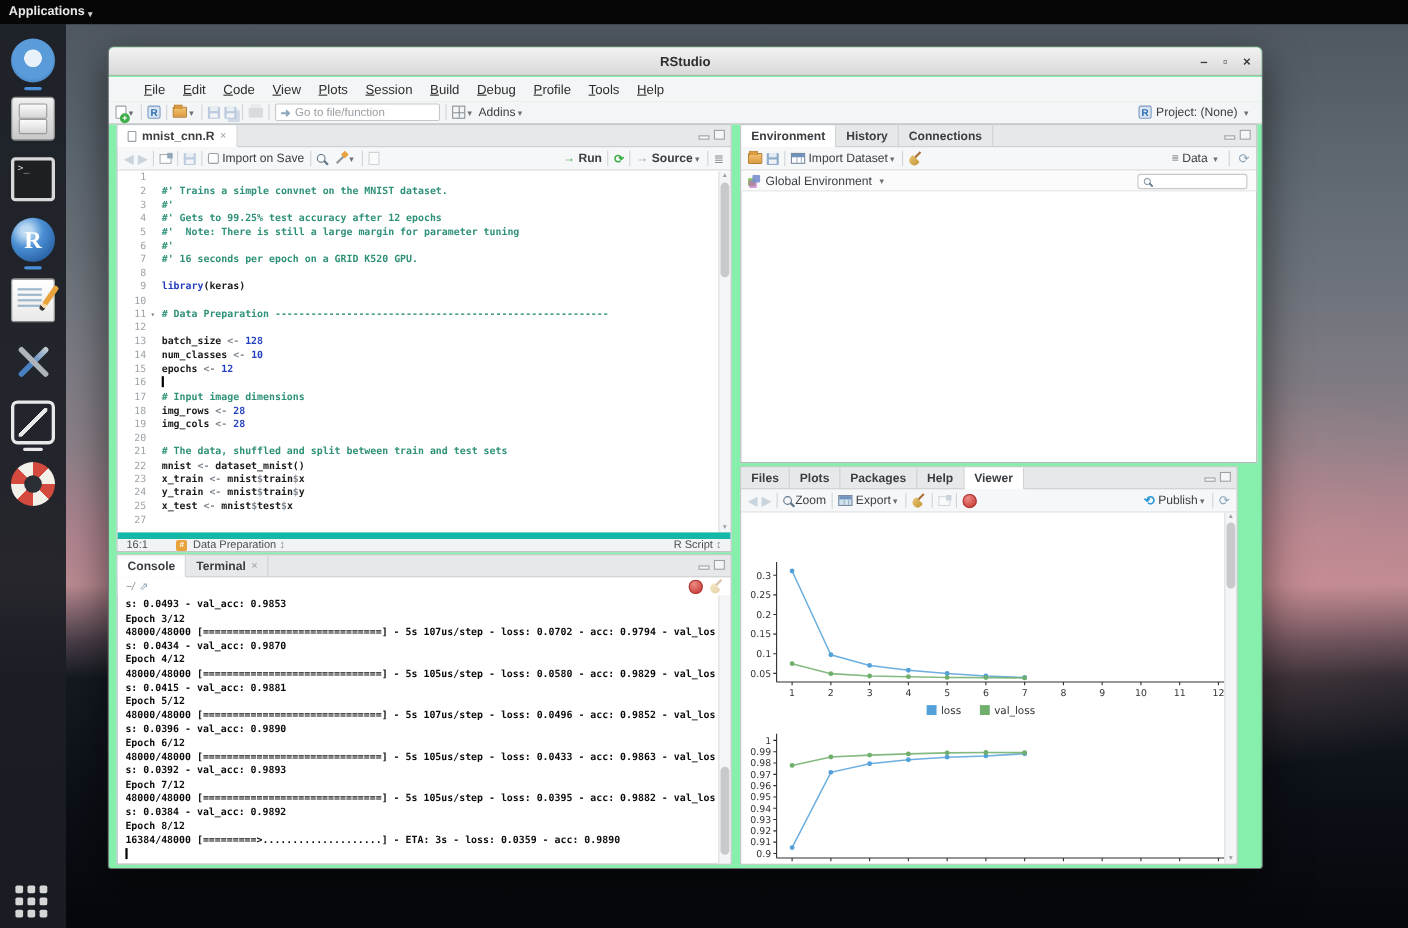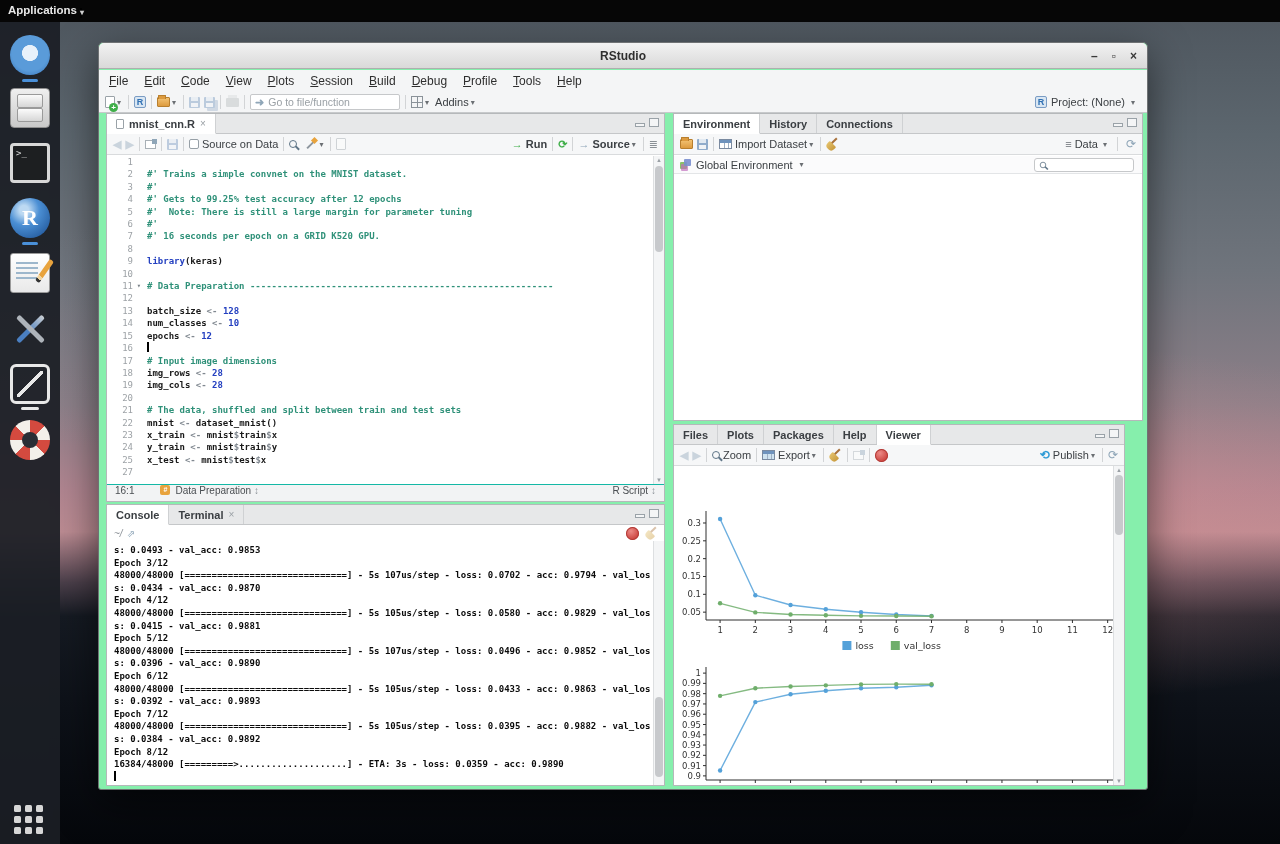--- a/index.html
+++ b/index.html
@@ -38,21 +38,21 @@
   .ic-help { border-radius:50%; background:conic-gradient(#d44a3f 0 45deg,#f3f0ea 45deg 90deg,#d44a3f 90deg 135deg,#f3f0ea 135deg 180deg,#d44a3f 180deg 225deg,#f3f0ea 225deg 270deg,#d44a3f 270deg 315deg,#f3f0ea 315deg 360deg); }
   .ic-help:before { content:""; position:absolute; left:12px; top:12px; width:16px; height:16px; border-radius:50%; background:#2a2e35; }
   .app-grid { position:absolute; left:14px; top:783px; width:32px; height:32px; display:grid; grid-template-columns:repeat(3,7px); grid-template-rows:repeat(3,7px); gap:4px; cursor:pointer; }
   .app-grid i { background:#d6d6d6; border-radius:1.5px; }
   
   .win { position:absolute; left:98px; top:42px; width:1050px; height:748px; background:#86efac; border:1px solid #6f7274; border-radius:5px 5px 3px 3px; box-shadow:0 14px 40px rgba(0,0,0,.55); z-index:30; }
   .titlebar { position:absolute; left:0; top:0; right:0; height:26px; background:linear-gradient(#f2f2f2,#d9d9d9); border-bottom:1px solid #aeaeae; border-radius:5px 5px 0 0; }
   .titlebar .title { position:absolute; left:0; right:0; top:6px; text-align:center; font-size:12px; font-weight:bold; color:#2f2f2f; }
   .winbtns { position:absolute; right:10px; top:4px; display:flex; gap:14px; color:#3a3a3a; font-size:12px; font-weight:bold; }
   .winbtns span { cursor:pointer; line-height:18px; }
-  .menubar { position:absolute; left:0; top:27px; right:0; height:22px; background:#f4f5f6; display:flex; align-items:center; padding-left:2px; }
+  .menubar { position:absolute; left:0; top:27px; right:0; height:22px; background:#f4f5f6; display:flex; align-items:center; padding-left:24px; }
   .menu-item { font-size:12px; color:#2e2e2e; padding:0 8px; cursor:pointer; }
   .menu-item .u { text-decoration:underline; }
   .maintb { position:absolute; left:0; top:49px; right:0; height:21px; background:#f4f5f6; border-bottom:1px solid #c7c9cb; display:flex; align-items:center; padding:0 6px; font-size:11px; color:#444; }
   .sep { width:1px; height:14px; background:#d2d4d6; margin:0 5px; }
   .tbsp { width:4px; }
   .caret-s { font-size:8px; color:#6b6f73; margin:0 2px; }
   .goto-box { display:flex; align-items:center; width:150px; height:16px; background:#fff; border:1px solid #c6c8ca; border-radius:2px; padding:0 4px; color:#9aa0a5; font-size:10.5px; gap:4px; }
   .addins { font-weight:normal; color:#3c4044; }
   .proj { position:absolute; right:10px; display:flex; align-items:center; gap:4px; font-size:11px; color:#3c4044; cursor:pointer; }
   
@@ -98,21 +98,21 @@
   .pane { position:absolute; background:#fff; border:1px solid #b5b8ba; }
   .tabstrip { position:absolute; left:0; top:0; right:0; height:20px; background:#e7e8e9; border-bottom:1px solid #c5c7c9; display:flex; align-items:stretch; }
   .tab { display:flex; align-items:center; gap:5px; padding:0 9px; font-size:11px; font-weight:bold; color:#3a3e42; border-right:1px solid #cfd1d3; cursor:pointer; }
   .tab.active { background:#fff; margin-bottom:-1px; border-bottom:1px solid #fff; }
   .tab .x { color:#9aa0a5; font-weight:normal; font-size:10px; }
   .panebtns { position:absolute; right:5px; top:4px; display:flex; gap:4px; }
   .panebtns i { width:10px; height:9px; border:1px solid #9aa2a8; background:#f4f5f6; display:inline-block; cursor:pointer; }
   .panebtns i.min { height:4px; margin-top:5px; }
   .ptoolbar { position:absolute; left:0; right:0; height:21px; background:#f6f7f8; border-bottom:1px solid #d9dbdd; display:flex; align-items:center; padding:0 6px; font-size:11px; color:#3c4044; }
   .ptoolbar .lbl { margin-left:3px; }
-  .statusbar { position:absolute; left:0; right:0; bottom:0; height:17px; background:#f2f3f4; border-top:1px solid #14b8a6; display:flex; align-items:flex-start; font-size:10px; color:#4a4e52; padding:0 8px; }
+  .statusbar { position:absolute; left:0; right:0; bottom:0; height:17px; background:#f2f3f4; border-top:6px solid #14b8a6; display:flex; align-items:flex-end; font-size:10px; color:#4a4e52; padding:0 8px; }
   .updn { color:#8a9096; margin-left:3px; }
   
   .code-area { position:absolute; left:0; right:11px; top:42px; bottom:17px; overflow:hidden; font-family:"DejaVu Sans Mono",monospace; font-size:9px; font-weight:bold; line-height:12.4px; background:#fff; }
   .cl { display:flex; white-space:pre; }
   .cl .g { width:30px; text-align:right; padding-right:4px; color:#9da2a6; font-weight:normal; flex:none; position:relative; }
   .cl .g .fold { position:absolute; right:-4px; top:0; color:#7a8288; font-size:7px; }
   .cl .t2 { padding-left:10px; color:#1a1a1a; }
   .tok-c { color:#2f9179; } .tok-k { color:#2440c0; } .tok-n2 { color:#2440c0; } .tok-o { color:#808890; } .tok-t { color:#1a1a1a; }
   .caret { display:inline-block; width:1.5px; height:10px; background:#000; vertical-align:-1px; }
   .vscroll { position:absolute; right:0; width:11px; background:#f4f5f6; border-left:1px solid #dddfe1; }
@@ -235,21 +235,21 @@
     <div class="ptoolbar" style="top:20px">
       <span class="i-arrow-gray dis">◀</span>
         <span class="tbsp"></span>
       <span class="i-arrow-gray dis">▶</span>
       <span class="sep"></span>
       <span class="gi i-popout"></span>
       <span class="sep"></span>
       <span class="gi i-disk dis"></span>
       <span class="sep"></span>
       <span class="gi i-checkbox"></span>
-      <span class="lbl">Source on Data</span>
+      <span class="lbl">Import on Save</span>
       <span class="sep"></span>
       <span class="gi i-mag"></span>
       <span class="tbsp"></span>
         <span class="tbsp"></span>
       <span class="gi i-wand"></span>
         <span class="caret-s">▾</span>
       <span class="sep"></span>
       <span class="gi i-page dis"></span>
       <span style="margin-left:auto"></span>
       <span class="i-arrow-run">→</span>

